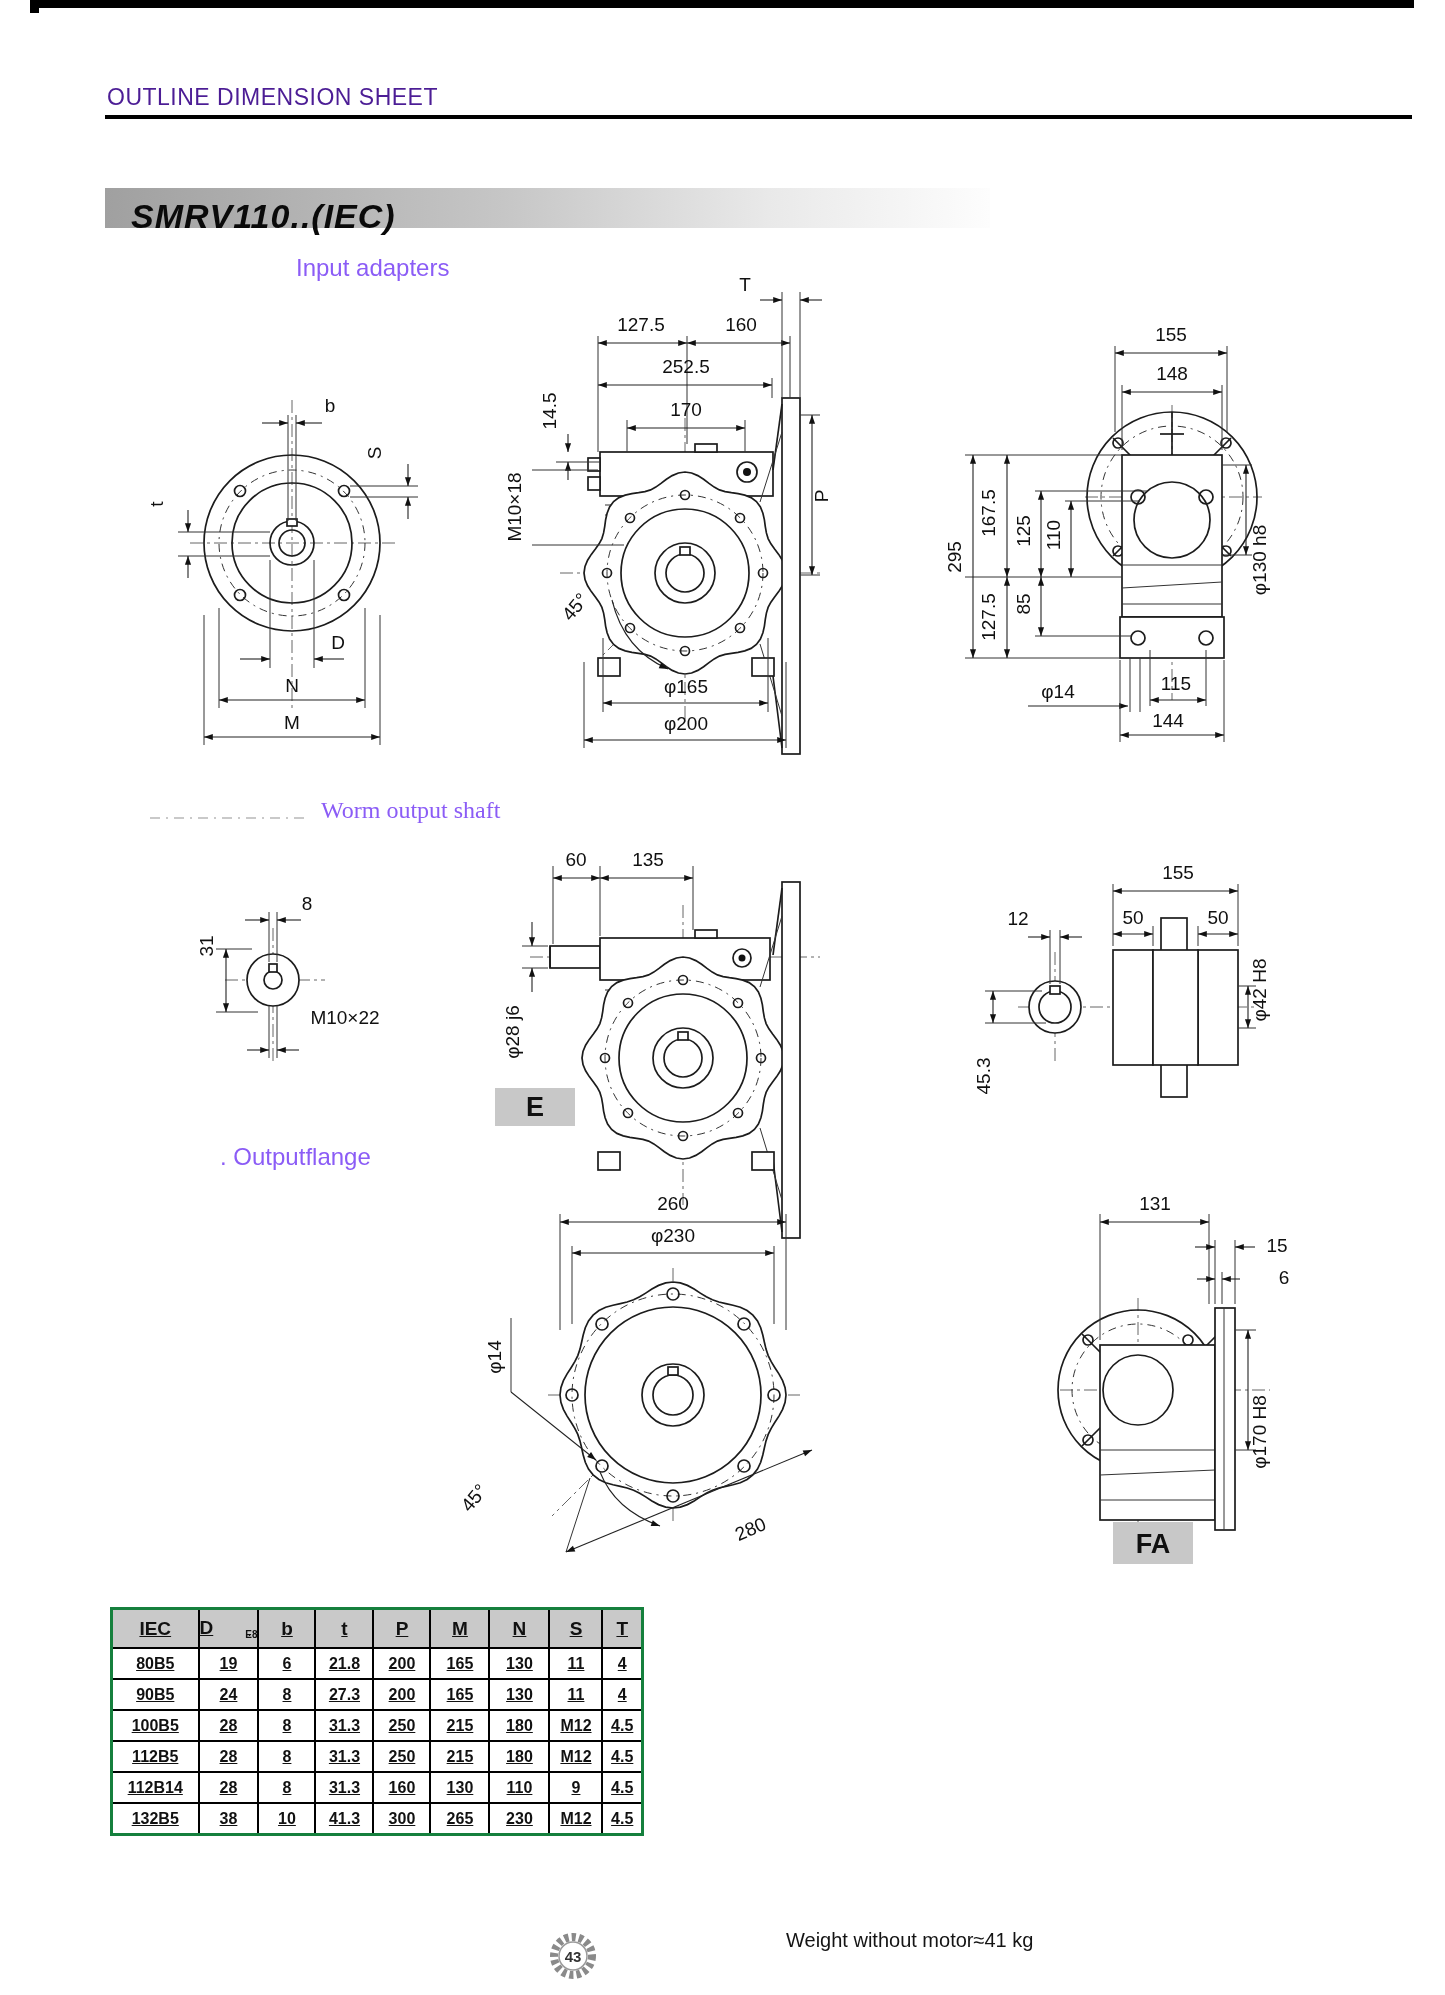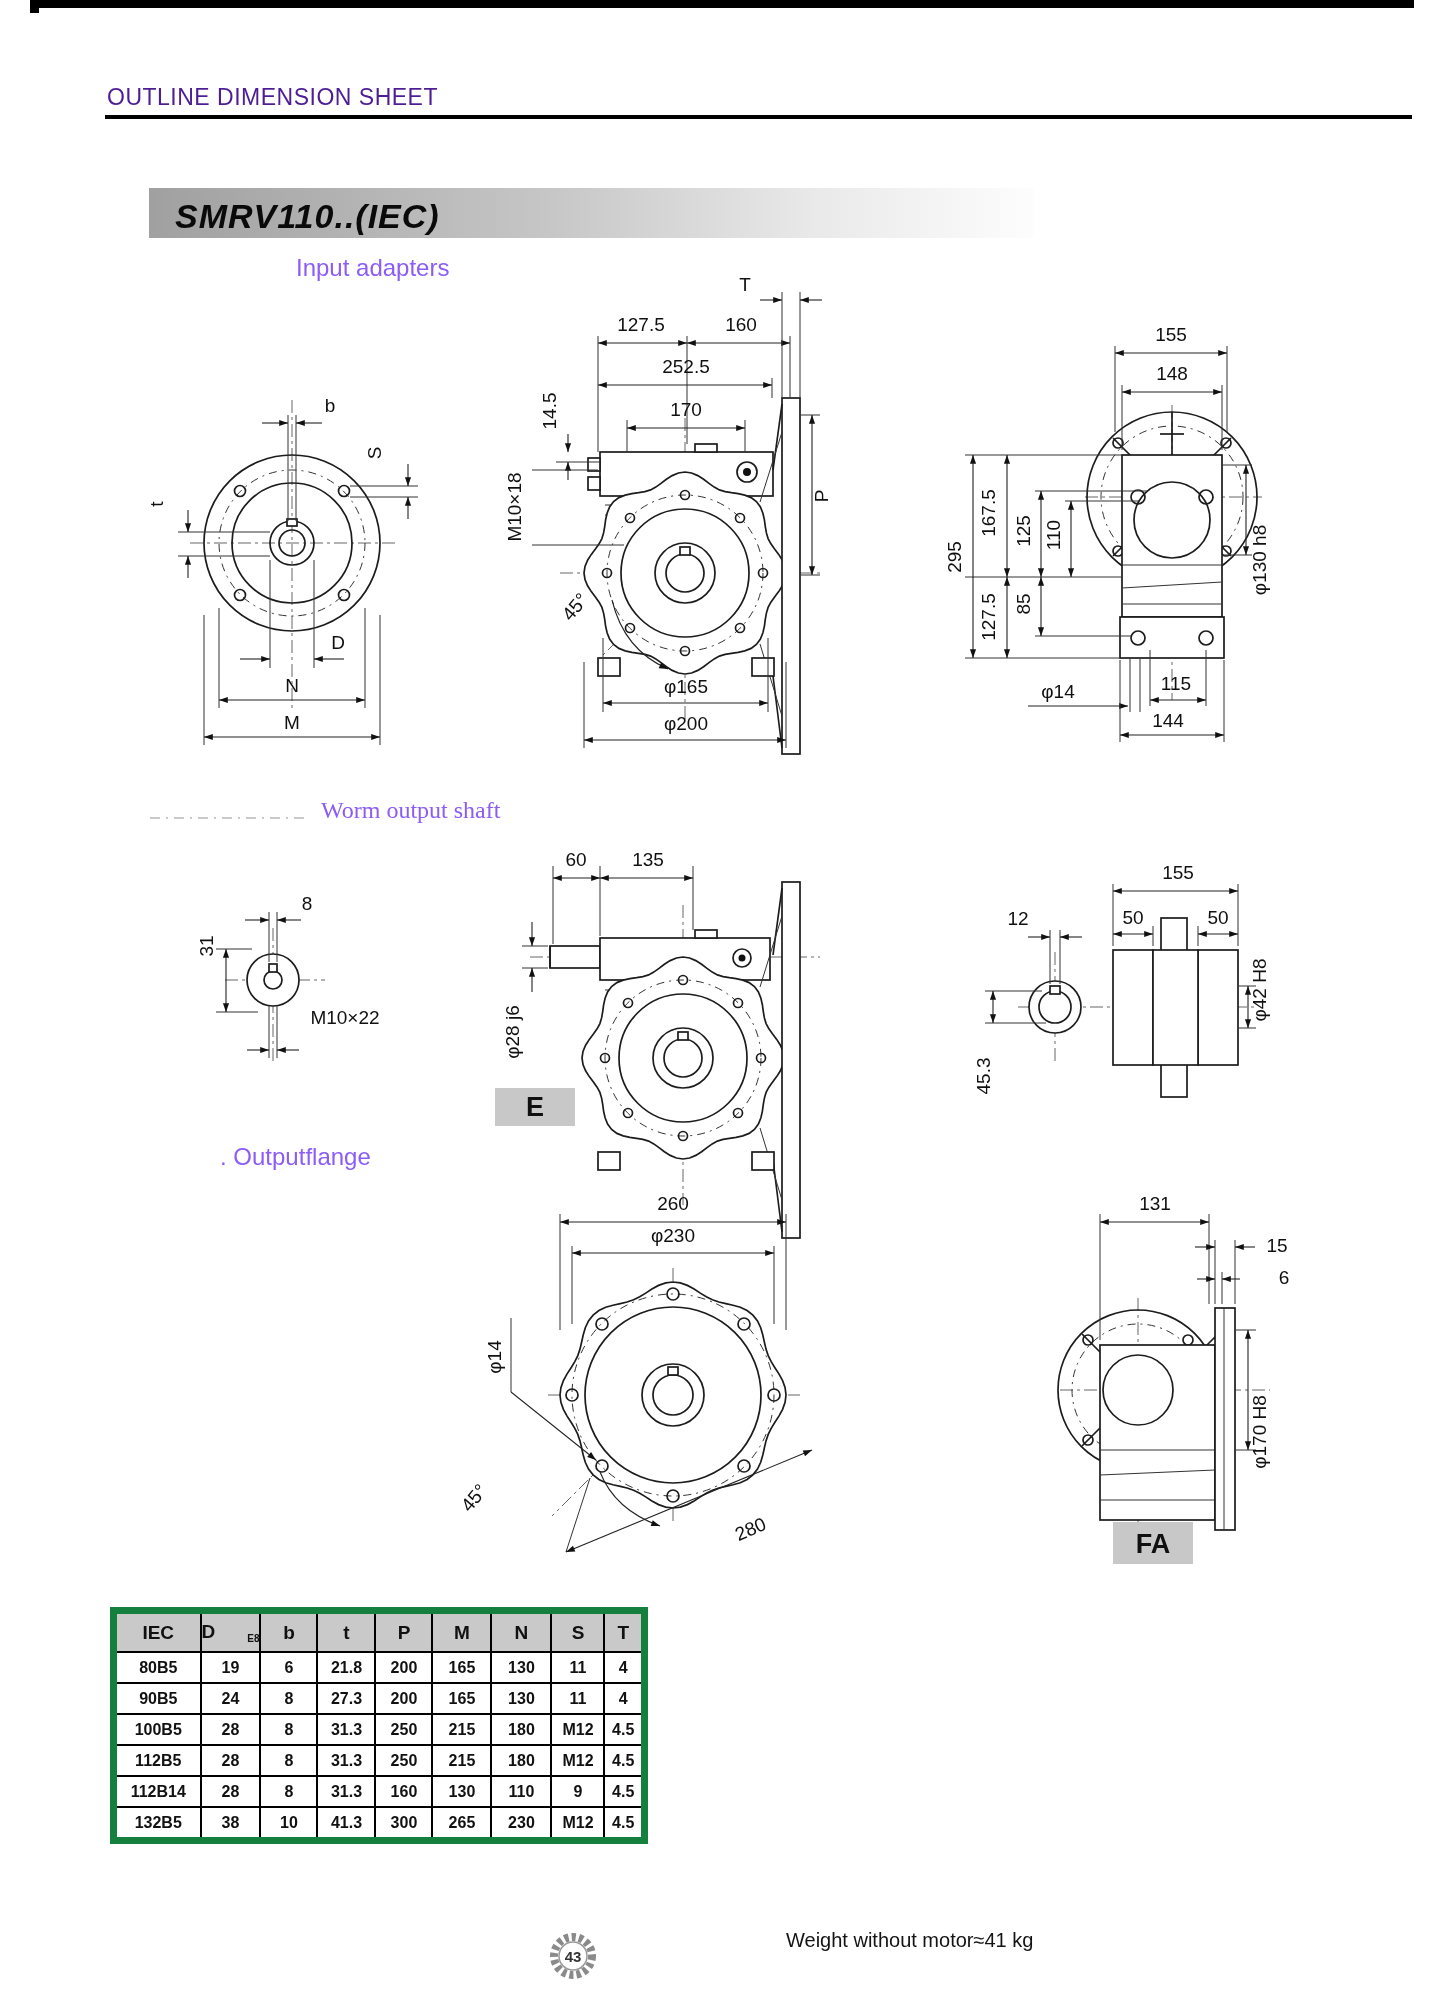--- a/index.html
+++ b/index.html
@@ -2,22 +2,22 @@
 <html><head>
 <meta charset="utf-8">
 <style>
   html,body{margin:0;padding:0;background:#e8e8e8;}
   .page{position:relative;width:1445px;height:1995px;background:#ffffff;
         font-family:"Liberation Sans",sans-serif;color:#111;overflow:hidden;margin:0 auto;}
   .topbar{position:absolute;left:30px;top:0;width:1384px;height:8px;background:#000;}
   .topnub{position:absolute;left:30px;top:0;width:9px;height:13px;background:#000;}
   .doc-title{position:absolute;left:107px;top:84px;font-size:23px;letter-spacing:.5px;color:#4c1d95;}
   .title-rule{position:absolute;left:105px;top:115px;width:1307px;height:4px;background:#000;}
-  .banner{position:absolute;left:105px;top:188px;width:885px;height:50px;
-          background:linear-gradient(to right,#a0a0a0,#c6c6c6 45%,#e9e9e9 75%,#fdfdfd);margin-left:44px;}
+  .banner{position:absolute;left:105px;top:188px;width:885px;height:40px;
+          background:linear-gradient(to right,#a0a0a0,#c6c6c6 45%,#e9e9e9 75%,#fdfdfd);}
   .banner span{display:inline-block;padding-left:26px;line-height:56px;
                font-size:34px;font-weight:bold;font-style:italic;letter-spacing:1px;color:#0a0a0a;}
   .sec-h{position:absolute;font-size:24px;color:#8b5cf6;}
   .h-input{left:296px;top:254px;}
   .h-worm{left:321px;top:797px;font-family:Liberation Serif, serif;}
   .h-oflange{left:220px;top:1143px;}
   .weight{position:absolute;left:786px;top:1929px;font-size:20px;color:#141414;}
   .dwg{position:absolute;left:0;top:0;}
   svg .s{stroke:#1c1c1c;stroke-width:1.7;fill:none;}
   svg .sf{stroke:#1c1c1c;stroke-width:1.7;fill:#fff;}
@@ -28,21 +28,21 @@
   svg text{font-family:"Liberation Sans",sans-serif;fill:#101010;font-size:19px;}
   svg text.big{font-size:27px;font-weight:bold;}
   svg .tagbox{fill:#c8c8c8;}
   svg .artifact{stroke:#c9c9c9;stroke-width:2;stroke-dasharray:10 6 2 6;}
   
   .spec{position:absolute;left:110px;top:1607px;border-collapse:collapse;table-layout:fixed;}
   .spec th,.spec td{border:2px solid #000;text-align:center;vertical-align:middle;
         font-weight:bold;padding:0;}
   .spec th{background:#c9c9c9;font-size:19px;height:37px;}
   .spec td{font-size:16px;height:29px;background:#fff;}
-  .spec{border:7px solid #15803d;}
+  .spec{border:3px solid #15803d;text-decoration:underline;}
   .spec sub{font-size:10px;margin-left:32px;}
   .gear-num{font-size:15px;font-weight:bold;fill:#333;}
 </style>
 </head>
 <body>
 
 <div class="page">
 
   <div class="topbar"></div>
   <div class="topnub"></div>

